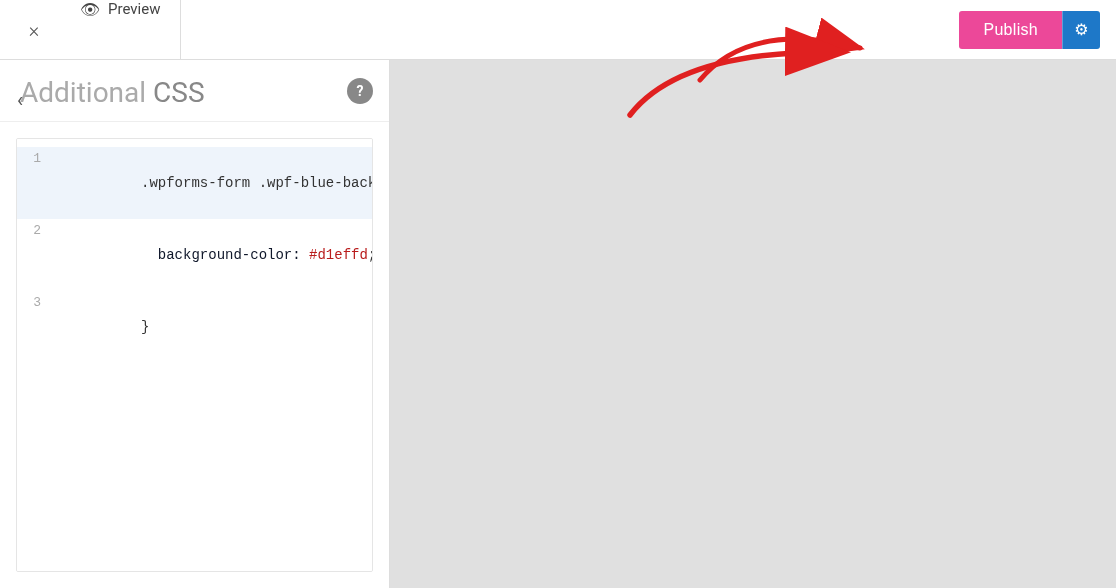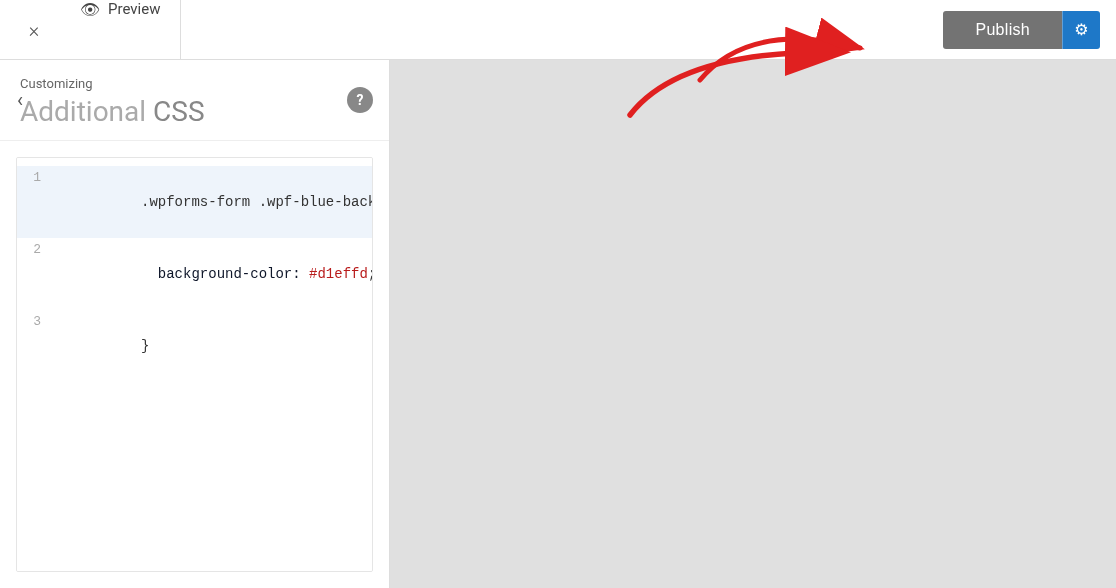--- a/index.html
+++ b/index.html
@@ -47,25 +47,25 @@
       font-size: 15px;
       cursor: pointer;
       margin-left: 8px;
     }
 
     .top-bar-spacer {
       flex: 1;
     }
 
     .publish-btn {
-      background: #737373;
+      background: #ec4899;
       color: #fff;
       border: none;
       border-radius: 3px 0 0 3px;
-      padding: 0 32px;
+      padding: 0 24px;
       height: 38px;
       font-size: 16px;
       font-weight: 500;
       cursor: pointer;
       letter-spacing: 0.3px;
     }
 
     .gear-btn {
       background: #1e78c8;
       color: #fff;
@@ -264,21 +264,20 @@
     </button>
   </div>
 </div>
 
 <div class="back-arrow">
   <span>‹</span>
 </div>
 
 <div class="sidebar">
   <div class="section-header">
-    <div class="customizing-label">Customizing</div>
     <div class="section-title">
       <span>Additional</span>
       <span class="css-text"> <span>CSS</span></span>
     </div>
     <div class="help-btn">?</div>
   </div>
 
   <div class="code-editor">
     <div class="code-editor-inner">
 

